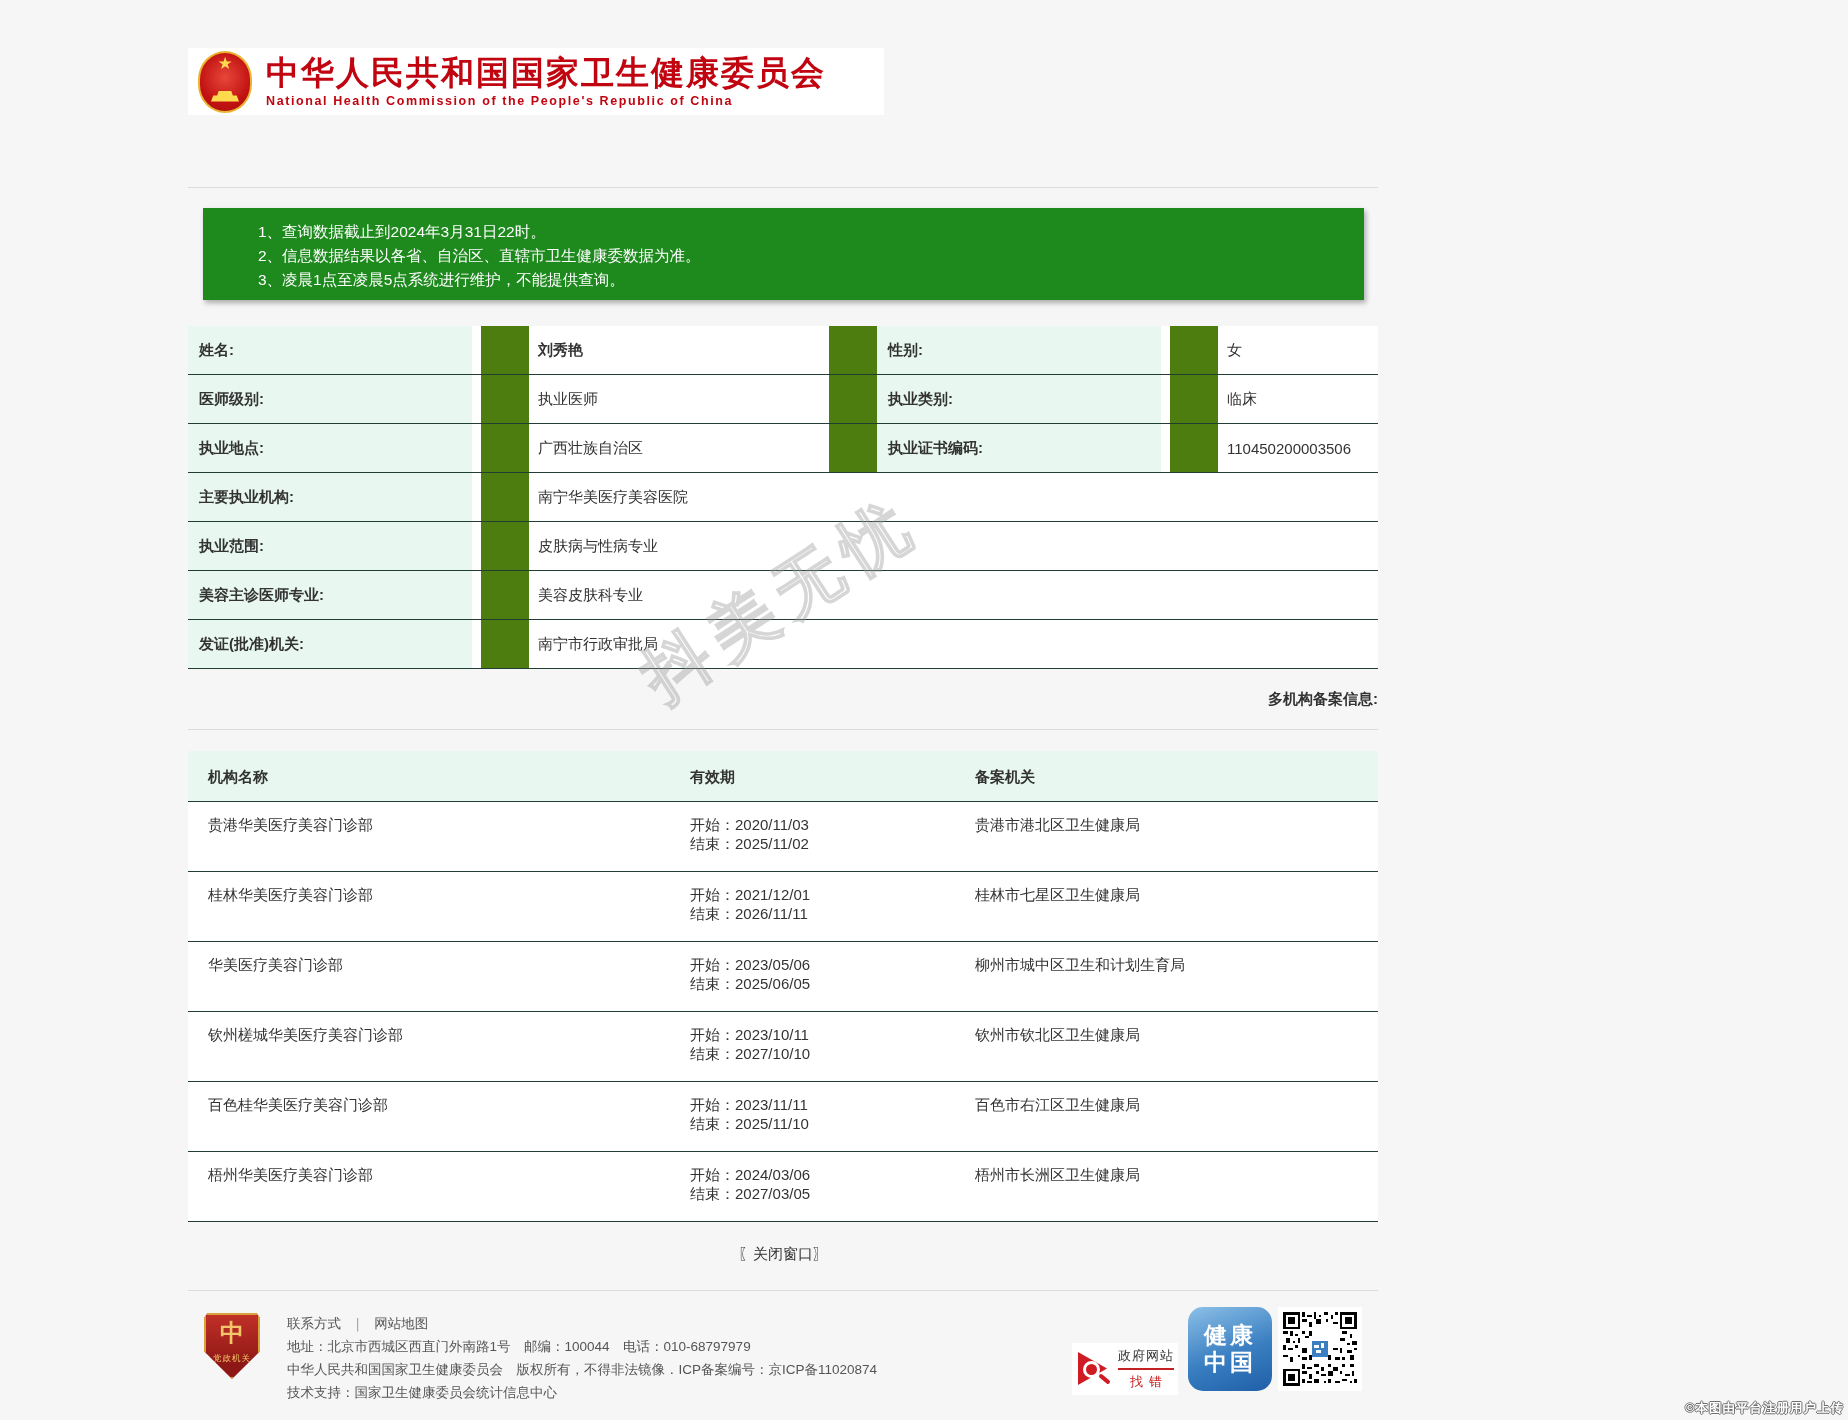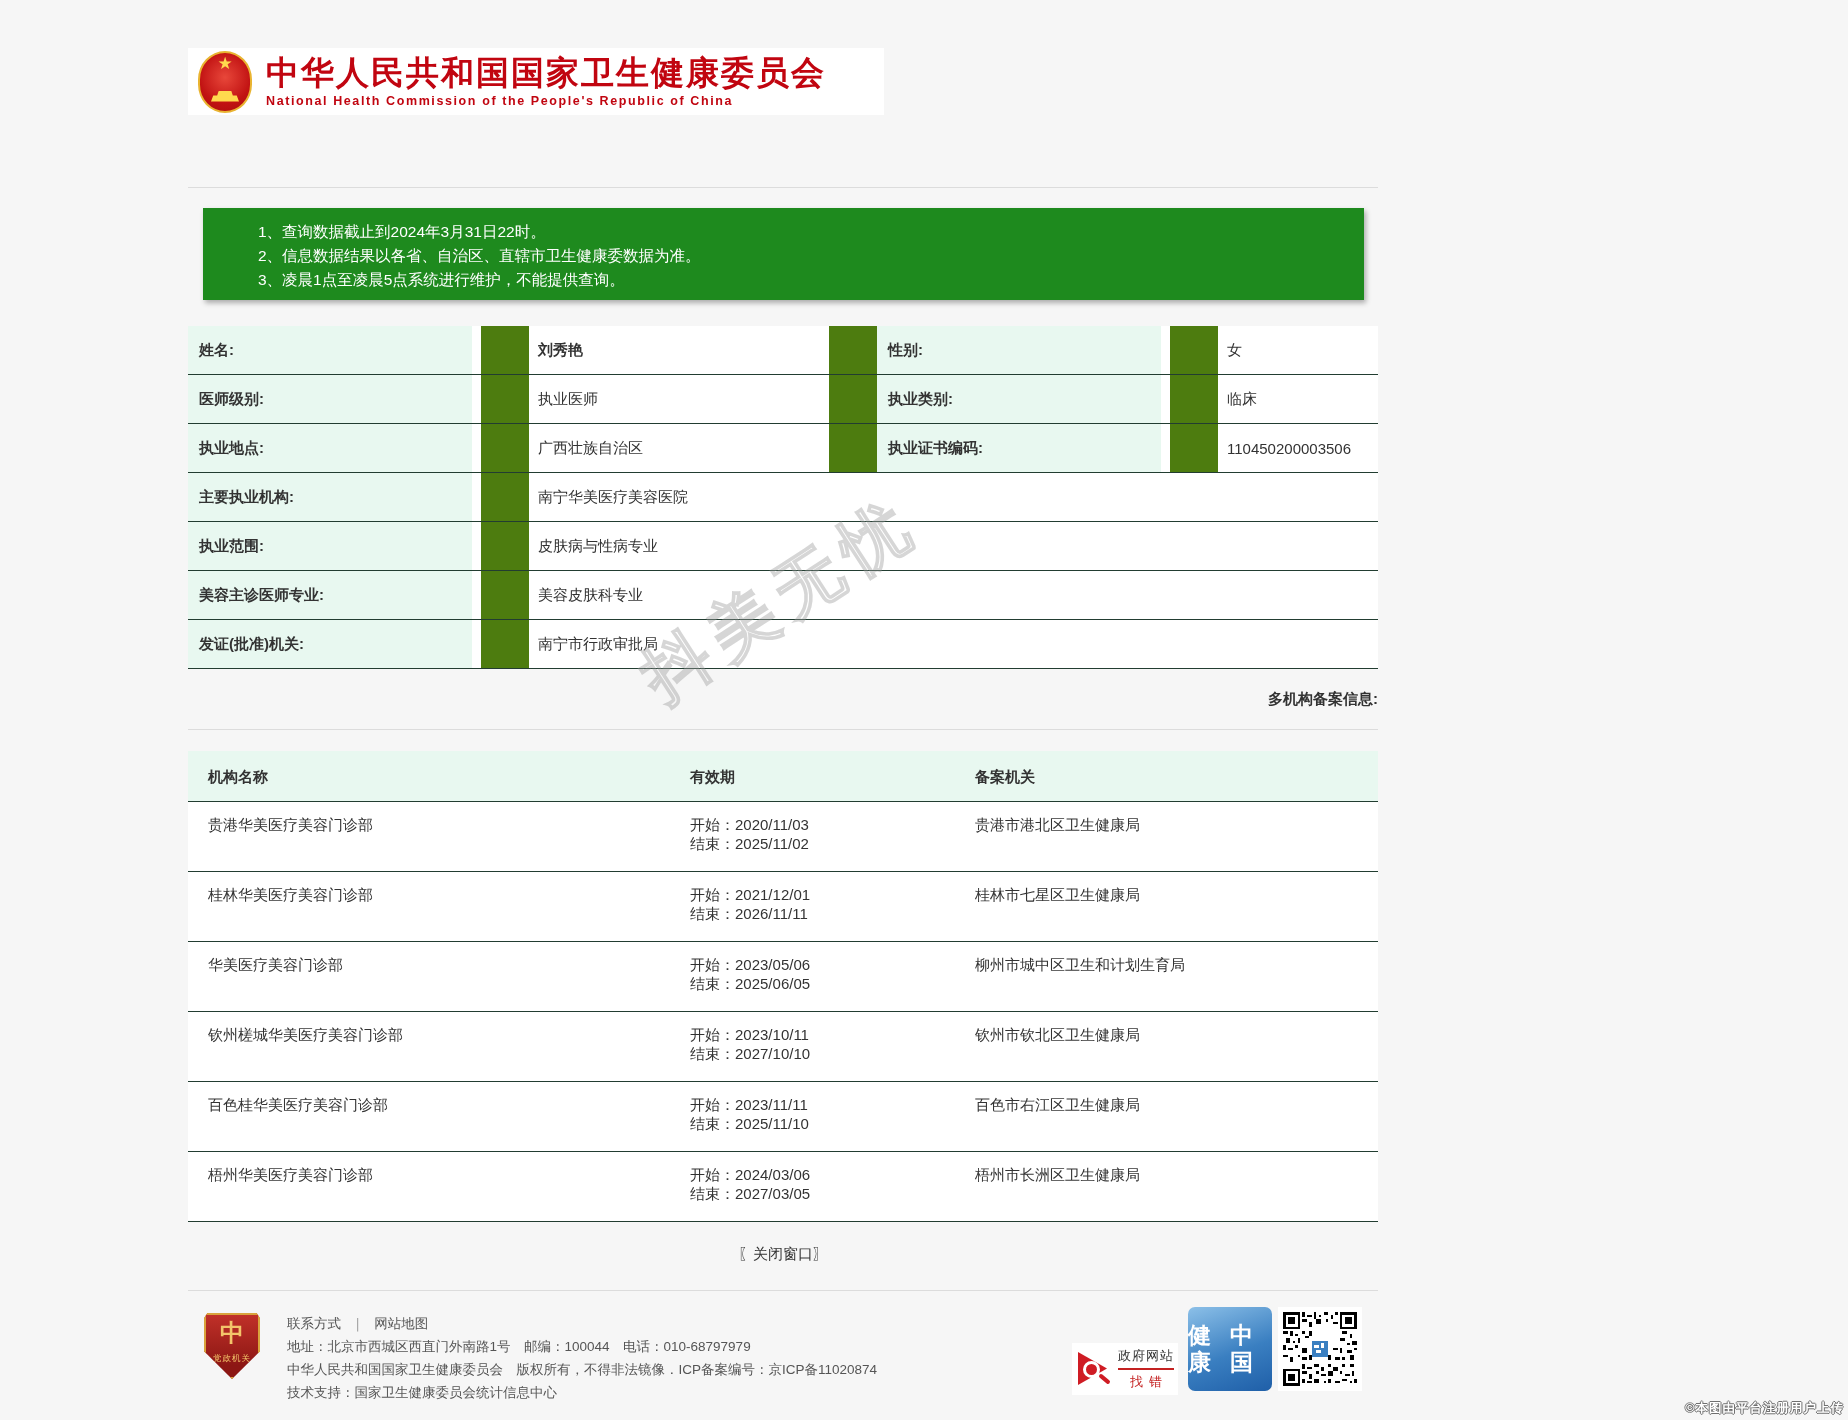--- a/index.html
+++ b/index.html
@@ -79,24 +79,24 @@
   .err-logo{width:36px;height:38px;position:relative;margin-left:5px;flex:0 0 auto;}
   .err-tri{position:absolute;left:1px;top:2px;width:29px;height:33px;background:#cf1c24;
     clip-path:polygon(0 0,100% 50%,0 100%);}
   .err-ring{position:absolute;left:6px;top:11px;width:11px;height:11px;border:3px solid #fff;
     border-radius:50%;box-sizing:content-box;}
   .err-handle{position:absolute;left:21px;top:27px;width:13px;height:4px;background:#cf1c24;
     transform:rotate(40deg);border-radius:2px;}
   .err-text{margin-left:5px;text-align:center;}
   .err-l1{font-size:13px;color:#333;letter-spacing:1px;padding-bottom:3px;border-bottom:2px solid #c42222;white-space:nowrap;text-align:right;}
   .err-l2{font-size:13px;color:#c42222;letter-spacing:6px;margin-top:3px;text-indent:6px;}
-  .health-logo{width:84px;height:84px;margin-left:10px;border-radius:7px;text-decoration:none;
+  .health-logo{width:84px;height:84px;margin-left:10px;border-radius:15px;text-decoration:none;
     background:linear-gradient(160deg,#8cc0e8 0%,#3a7fc1 55%,#1f5fa8 100%);
     color:#fff;font-weight:bold;font-size:23px;letter-spacing:3px;line-height:27px;
-    display:flex;flex-direction:row;align-items:center;justify-content:center;}
+    display:flex;flex-direction:column;align-items:center;justify-content:center;}
   .qr{width:84px;height:84px;margin-left:6px;background:#fff;padding:3px;box-sizing:border-box;}
 
   
   .watermark{position:absolute;left:650px;top:640px;transform:rotate(-33deg);transform-origin:0 50%;
     font-size:66px;font-weight:bold;letter-spacing:12px;white-space:nowrap;
     color:rgba(255,255,255,0.10);-webkit-text-stroke:1.5px rgba(150,150,150,0.65);
     opacity:.6;pointer-events:none;}
   .upload-note{position:absolute;right:4px;bottom:3px;font-size:12.5px;font-weight:bold;color:#fff;
     letter-spacing:1px;
     text-shadow:-1px 0 0 #6f6f6f,1px 0 0 #6f6f6f,0 -1px 0 #6f6f6f,0 1px 0 #6f6f6f;}

